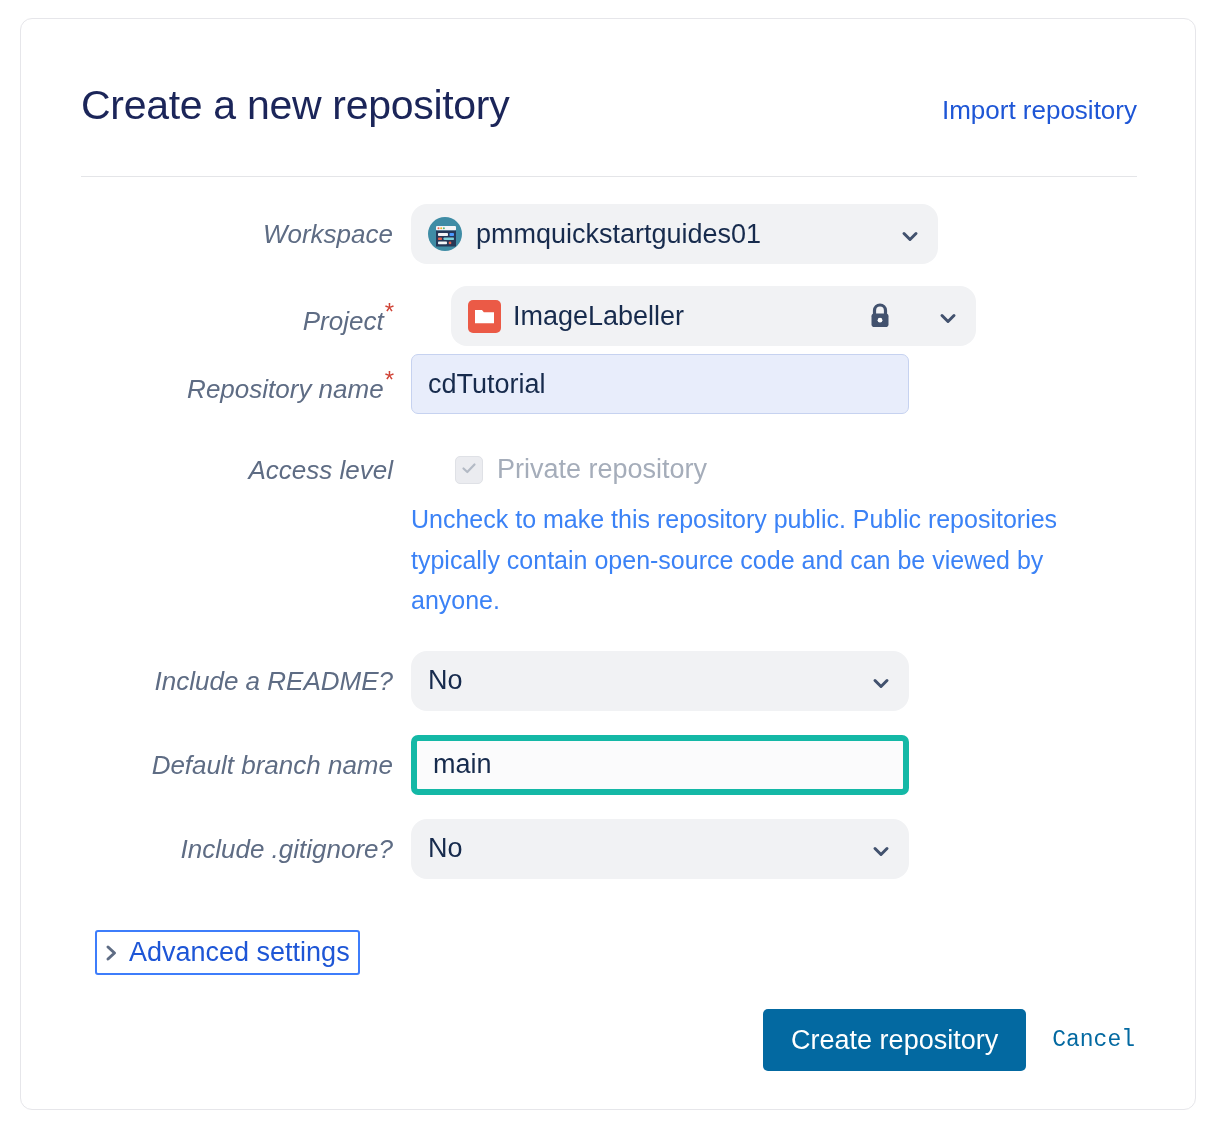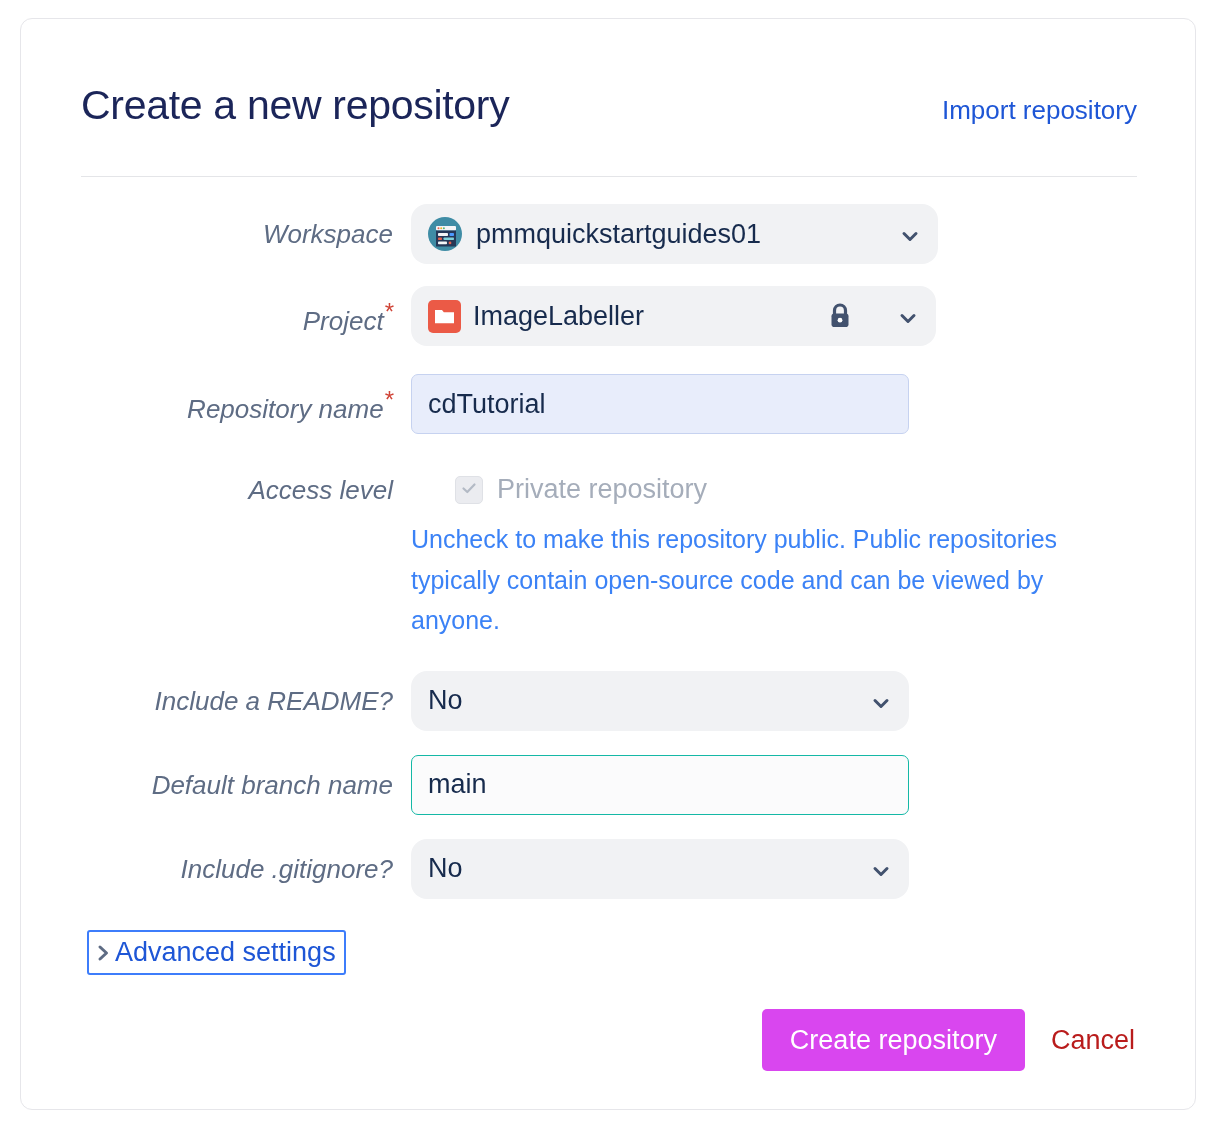--- a/index.html
+++ b/index.html
@@ -127,21 +127,21 @@
     color: #172B4D;
     padding: 0 16px;
     outline: none;
   }
   .txt.autofill {
     background: #E8EDFB;
     border: 1px solid #C6D2F0;
   }
   .txt.plain {
     background: #FBFBFC;
-    border: 1px solid #14b8a6;
+    border: 6px solid #14b8a6;
   }
 
   
   .chk-wrap { display: flex; align-items: center; padding-top: 4px; margin-left: 44px; }
   .chk {
     width: 28px; height: 28px;
     border-radius: 5px;
     background: #EBECF0;
     border: 1px solid #DFE1E6;
     margin-right: 14px;
@@ -154,60 +154,60 @@
     margin: 14px 0 0 0;
     width: 680px;
     font-size: 25px;
     line-height: 1.62;
     color: #3b82f6;
   }
 
   
   .adv {
     position: absolute;
-    left: 66px;
+    left: 74px;
     top: 911px;
     display: inline-flex;
     align-items: center;
-    gap: 4px;
+    gap: 10px;
     padding: 5px 8px 5px 7px;
     border: 2px solid #3D7DFB;
     border-radius: 3px;
     cursor: pointer;
     background: #fff;
   }
   .adv-txt { font-size: 27px; color: #1E56D6; }
   .chev-right { width: 15px; height: 22px; flex: 0 0 15px; }
 
   
   .footer {
     position: absolute;
     right: 60px;
     top: 990px;
     display: flex;
     align-items: center;
     gap: 26px;
   }
   .btn-primary {
-    background: #d946ef;
+    background: #0369a1;
     color: #ffffff;
     border: none;
     border-radius: 5px;
     font-size: 27px;
     font-family: "Liberation Sans", sans-serif;
     padding: 0 28px;
     height: 62px;
     cursor: pointer;
   }
   .btn-link {
     background: none;
     border: none;
-    color: #b91c1c;
-    font-size: 27px;
-    font-family: Liberation Sans, sans-serif;
+    color: #0369a1;
+    font-size: 23px;
+    font-family: Liberation Mono, monospace;
     cursor: pointer;
     padding: 0;
   }
 </style>
 </head>
 <body>
 
 <div class="card">
 
   <div class="header">
@@ -240,21 +240,21 @@
           <span class="val">pmmquickstartguides01</span>
           <span class="chev-down">
             <svg viewBox="0 0 22 22" width="22" height="22" xmlns="http://www.w3.org/2000/svg">
               <path d="M5 8.5 L11 14.5 L17 8.5" fill="none" stroke="#42526E" stroke-width="3" stroke-linecap="round" stroke-linejoin="round"></path>
             </svg>
           </span>
         </div>
       </div>
     </div>
 
-    <div class="row" style="margin-bottom:28px;">
+    <div class="row" style="margin-bottom:8px;gap:40px;">
       <div class="lbl" style="padding-top:14px;">
         <span>Project</span><span class="req">*</span>
       </div>
       <div class="field">
         <div class="sel" style="width:525px;">
           <span class="pj-ico">
             <svg viewBox="0 0 33 33" width="33" height="33" xmlns="http://www.w3.org/2000/svg">
               <rect x="0" y="0" width="33" height="33" rx="5" fill="#EB5A46"></rect>
               <path d="M7 10 h7 l1.8 2.2 H26 v11 H7 Z" fill="#ffffff"></path>
             </svg>

